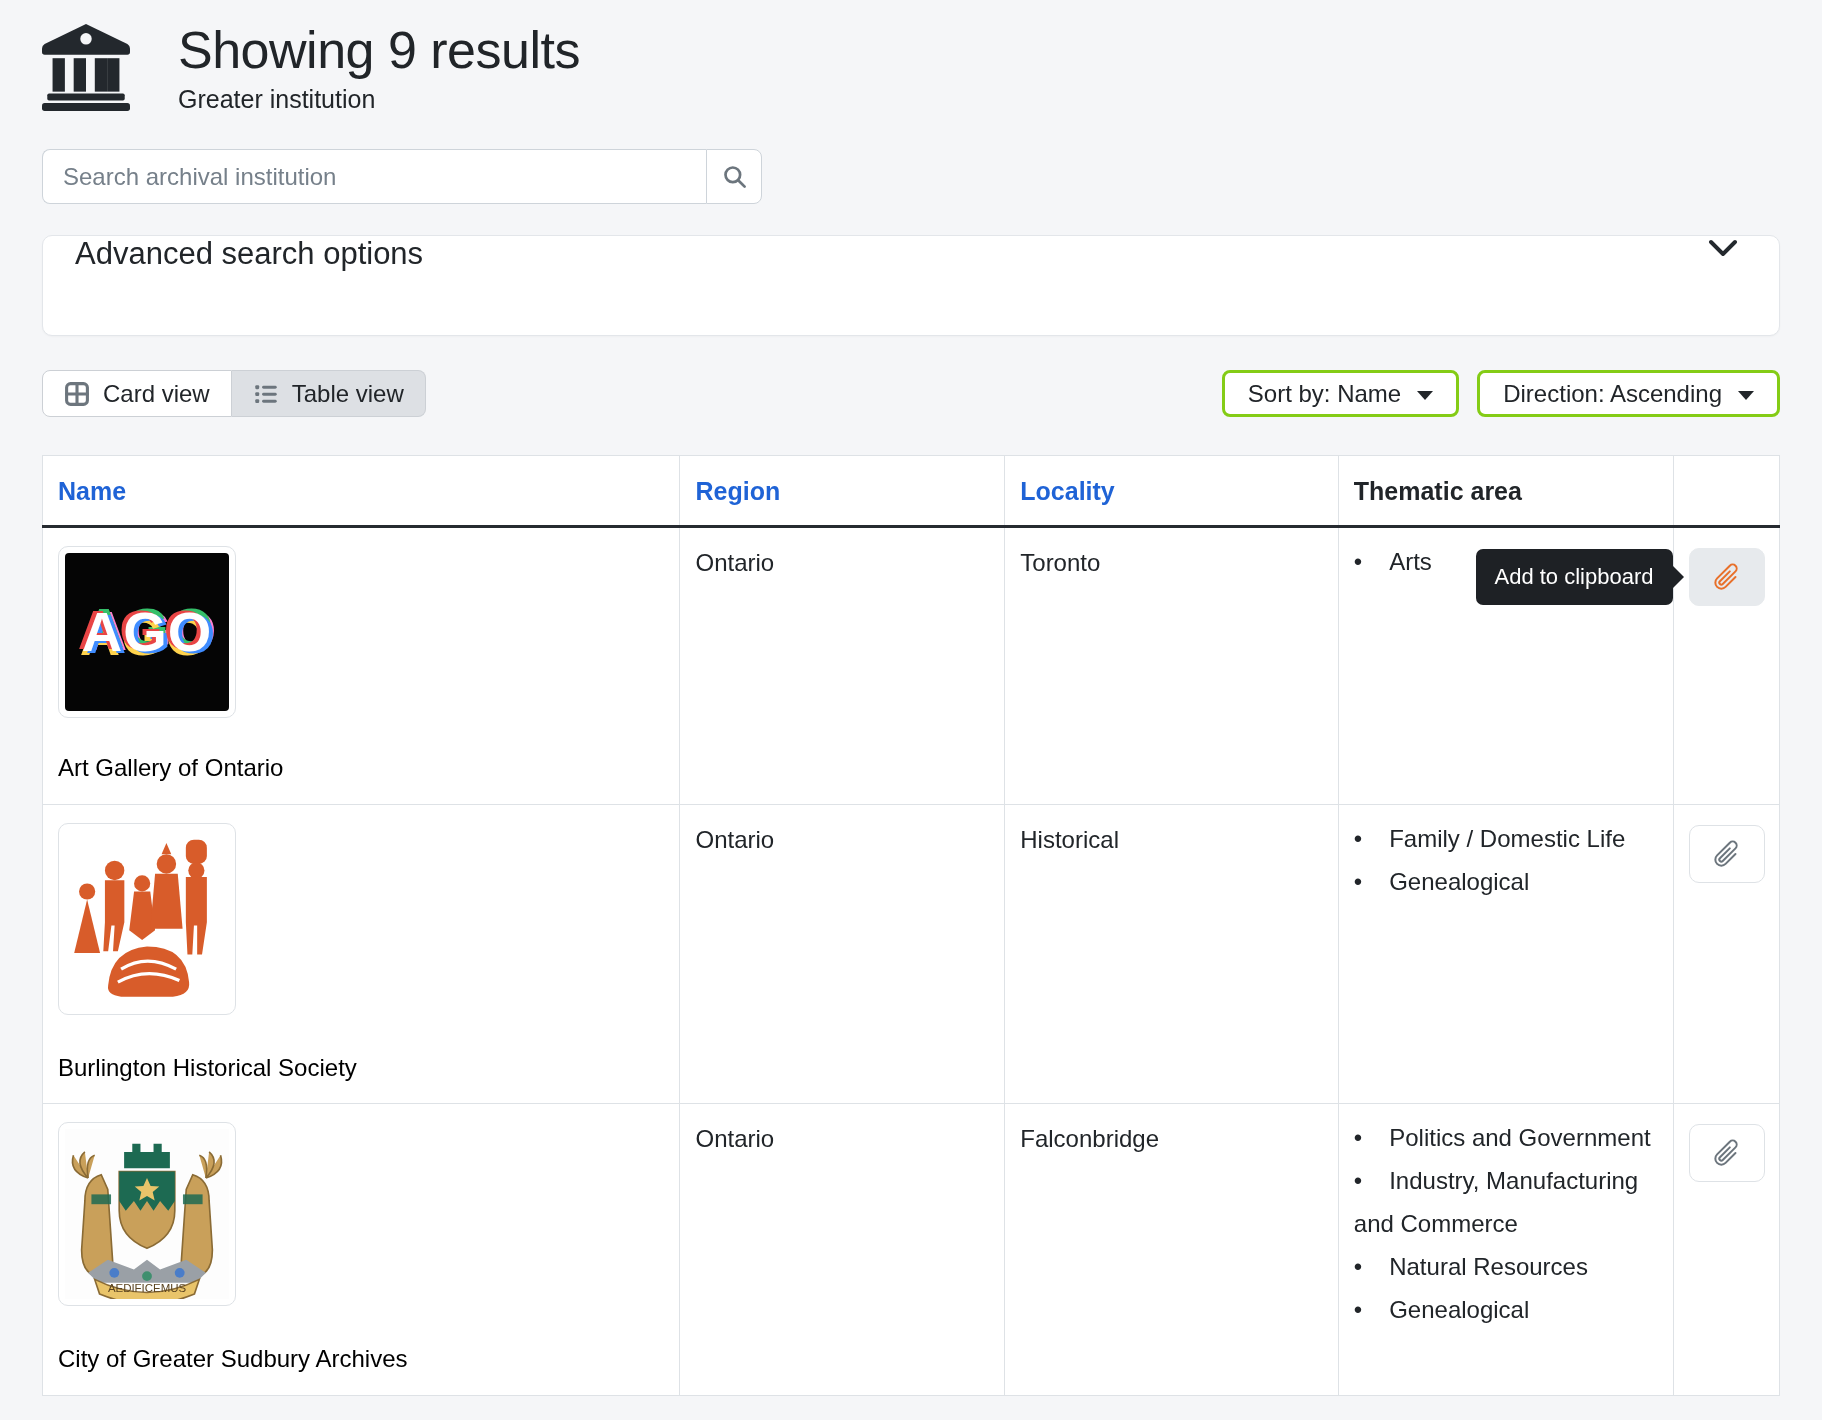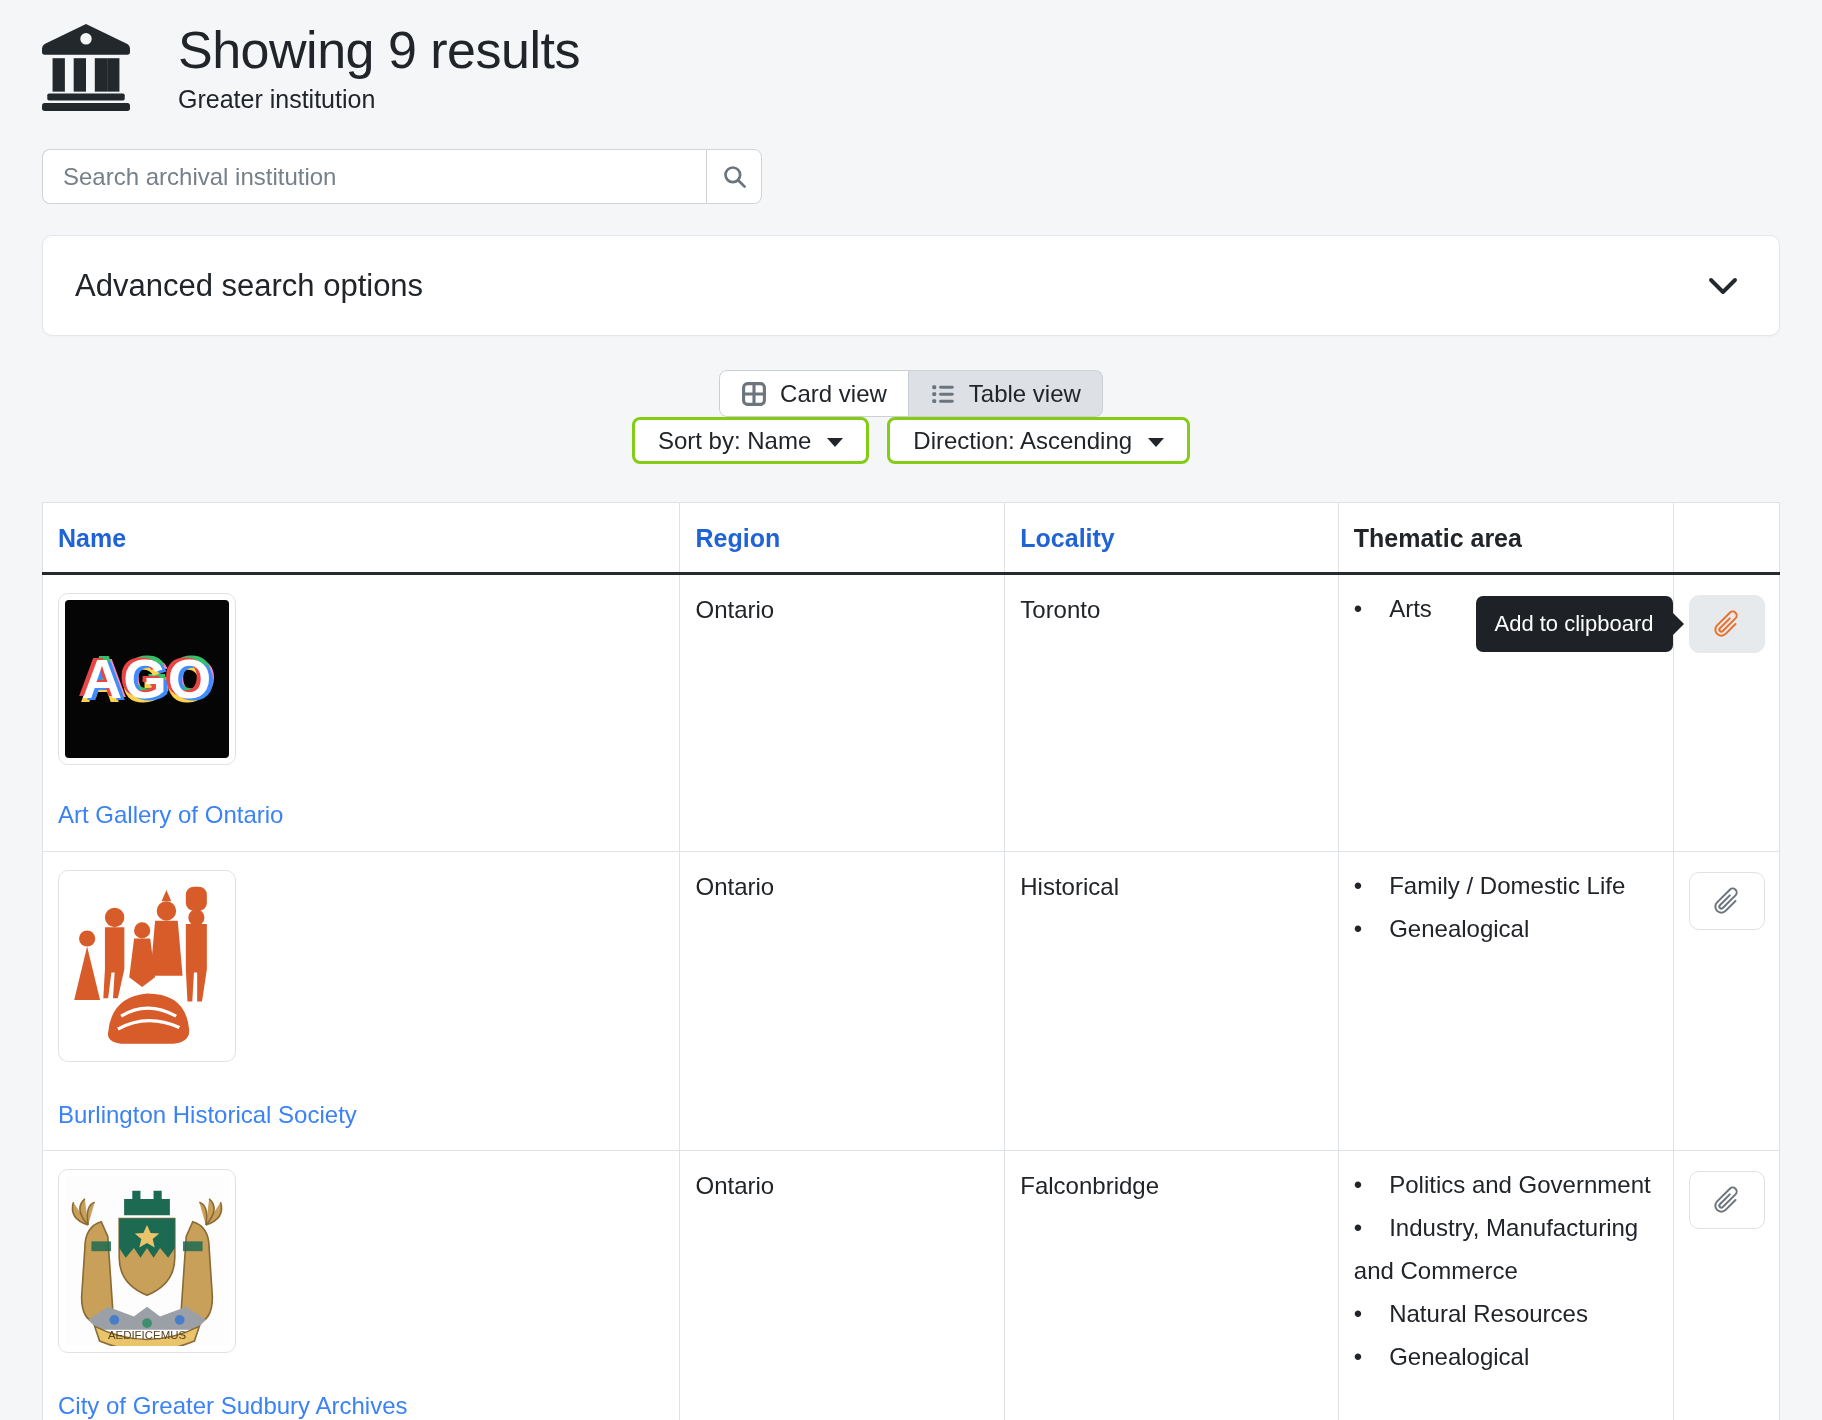--- a/index.html
+++ b/index.html
@@ -30,28 +30,28 @@
   .search-btn {
     width: 56px; border: 1px solid #ced4da; border-radius: 0 8px 8px 0;
     background: #fff; display: flex; align-items: center; justify-content: center;
     cursor: pointer;
   }
 
   
   .advanced-card {
     margin-top: 31px; height: 101px; background: #fff;
     border: 1px solid #e3e6ea; border-radius: 10px;
-    display: flex; align-items: center; justify-content: space-between;
+    display: flex; justify-content: space-between;
     padding: 0 38px 0 32px; cursor: pointer;
     box-shadow: 0 1px 2px rgba(0,0,0,0.03);
   }
   .advanced-label { font-size: 31px; color: #212529; }
 
   
-  .toolbar { margin-top: 34px; display: flex; align-items: center; justify-content: space-between; flex-direction: column; }
+  .toolbar { margin-top: 34px; display: flex; align-items: center; justify-content: space-between; }
   .view-group { display: flex; }
   .view-btn {
     display: flex; align-items: center; gap: 13px; height: 47px;
     padding: 0 21px; background: #fff; border: 1px solid #ccd0d5;
     font-size: 24px; color: #212529; cursor: pointer;
     font-family: "Liberation Sans", sans-serif;
   }
   .view-btn.first { border-radius: 8px 0 0 8px; }
   .view-btn.last  { border-radius: 0 8px 8px 0; border-left: none; }
   .view-btn.active { background: #dde0e4; }
@@ -81,21 +81,21 @@
   th.sortable { color: #1f63d6; cursor: pointer; }
   th.plain { color: #212529; }
   .results-table td { padding: 18px 15px; font-size: 24px; line-height: 1.45; }
   td.cell-thematic { padding-top: 12px; padding-bottom: 8px; }
 
   .thumb-card {
     display: inline-block; background: #fff; border: 1px solid #dee2e6;
     border-radius: 10px; padding: 6px; line-height: 0; cursor: pointer;
   }
   .name-link {
-    display: inline-block; margin-top: 33px; color: #3b82f6;
+    display: inline-block; margin-top: 33px; color: #000000;
     font-size: 24px; text-decoration: none; cursor: pointer;
   }
   .cell-thematic ul { list-style: none; }
   .cell-thematic li { line-height: 43px; color: #212529; }
   .cell-thematic li::before { content: "\2022"; margin-right: 27px; }
 
   
   td.cell-clip { padding: 20px 0 0 0; text-align: center; overflow: visible; }
   .clip-wrap { position: relative; display: inline-block; }
   .clip-btn {

